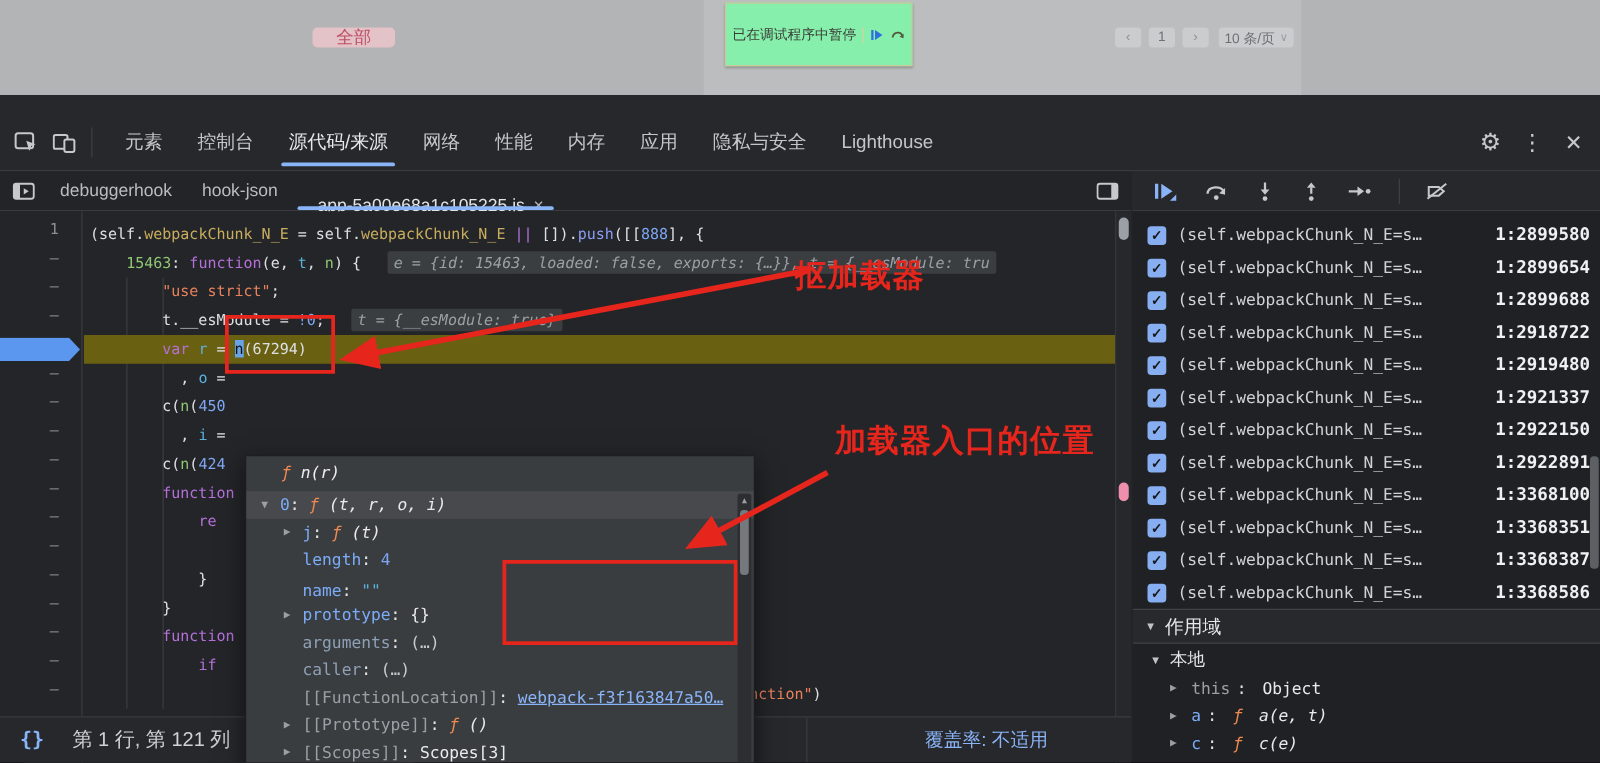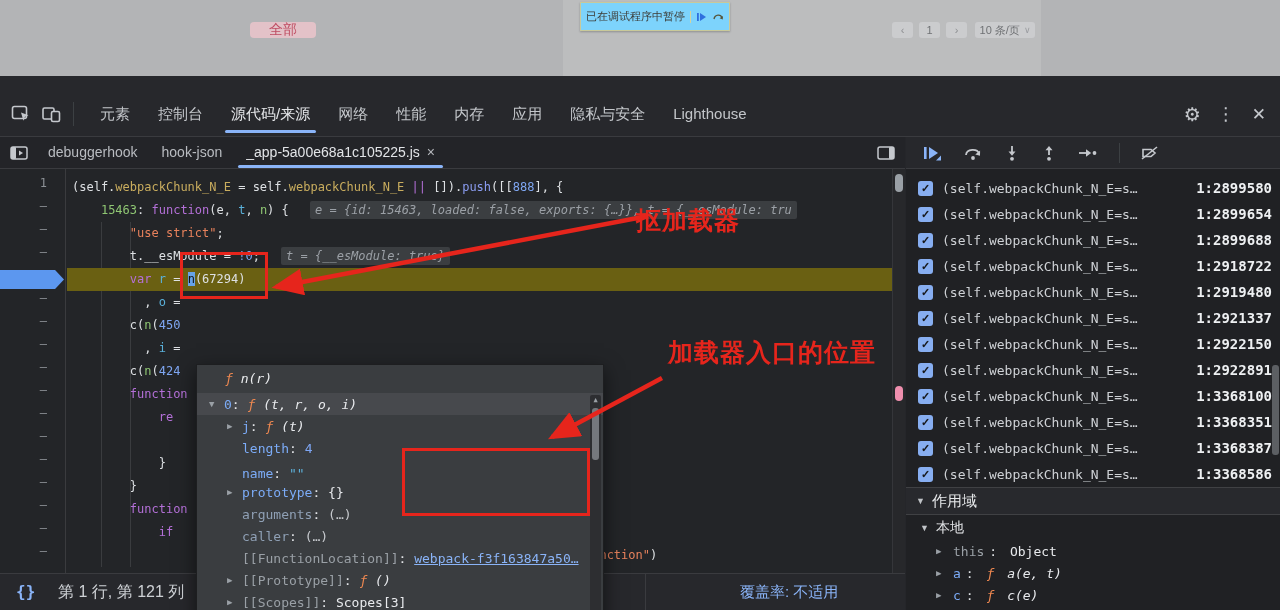--- a/index.html
+++ b/index.html
@@ -2,21 +2,21 @@
 <html><head>
 <meta charset="utf-8">
 <style>
   html,body{margin:0;padding:0;background:#000;}
   .stage{position:relative;width:1280px;height:610px;overflow:hidden;font-family:"Liberation Sans",sans-serif;background:#232528;}
 
   
   .backdrop{position:absolute;left:0;top:0;width:1280px;height:76px;background:#b3b4b6;}
   .bd-light{position:absolute;left:563px;top:0;width:478px;height:76px;background:#bcbdbe;}
   .all-btn{position:absolute;left:250px;top:22px;width:66px;height:16px;background:#e3c2c8;color:#bf4d63;font-size:14px;border-radius:4px;display:flex;align-items:center;justify-content:center;}
-  .toast{position:absolute;left:580px;top:2px;height:19px;background:#7dd3fc;border:1px solid #c9c99a;box-shadow:0 1px 2px rgba(0,0,0,.25);display:flex;align-items:center;font-size:11px;color:#3c3c36;padding:4px 5px;gap:5px;}
+  .toast{position:absolute;left:580px;top:2px;height:19px;background:#86efac;border:1px solid #c9c99a;box-shadow:0 1px 2px rgba(0,0,0,.25);display:flex;align-items:center;font-size:11px;color:#3c3c36;padding:15px 5px;gap:5px;}
   .toast-sep{width:1px;height:12px;background:#d4d49e;}
   .pg-box{position:absolute;top:22px;height:16px;background:#cbccce;border-radius:3px;color:#8d8f92;font-size:11px;display:flex;align-items:center;justify-content:center;}
   .pg-prev{left:892px;width:21px;} .pg-page{left:919px;width:21px;color:#6f7174;} .pg-next{left:946px;width:21px;}
   .pg-size{left:975px;width:60px;gap:4px;color:#6f7174;}
   .pg-caret{font-size:9px;color:#9a9ca0;}
 
   
   .devtools{position:absolute;left:0;top:76px;width:1280px;height:534px;background:#25262a;}
 
   
@@ -30,21 +30,21 @@
   .mtab.sel::after{content:"";position:absolute;left:8px;right:8px;bottom:3px;height:3px;border-radius:2px;background:#8ab4f8;}
   .mtb-spacer{flex:1;}
   .mtb-right{display:flex;align-items:center;gap:16px;margin-right:14px;color:#c5c8cd;}
   .gear{font-size:19px;} .kebab{font-size:18px;letter-spacing:1px;} .xclose{font-size:17px;}
 
   
   .filerow{position:absolute;left:0;top:61px;width:905px;height:31px;background:#232428;border-bottom:1px solid #3a3b3f;display:flex;align-items:center;}
   .nav-toggle{margin:0 8px 0 10px;display:flex;}
   .ftabs{display:flex;height:31px;flex:1;}
   .ftab{padding:0 12px;line-height:31px;font-size:14px;color:#b9bcc1;position:relative;display:flex;gap:7px;white-space:nowrap;}
-  .ftab.active{color:#e2e4e7;}
+  .ftab.active{color:#e2e4e7;margin-top:12px;}
   .ftab.active::after{content:"";position:absolute;left:4px;right:4px;bottom:0;height:3px;border-radius:2px;background:#8ab4f8;}
   .ftab-x{color:#b6b9be;}
   .panel-toggle{margin-right:10px;display:flex;}
   .dbgbar{position:absolute;left:906px;top:61px;right:0;height:31px;background:#27282c;border-bottom:1px solid #3a3b3f;display:flex;align-items:center;gap:21px;padding-left:16px;}
   .dbg-div{width:1px;height:20px;background:#3c4043;}
 
   
   .editor{position:absolute;left:0;top:93px;width:905px;height:445px;background:#232528;overflow:hidden;}
   .gutter{position:absolute;left:0;top:0;width:66px;bottom:0;border-right:1px solid #3a3b3e;padding-top:7px;box-sizing:border-box;}
   .g-cell{height:23px;line-height:23px;text-align:right;padding-right:18px;font:12px "DejaVu Sans Mono",monospace;color:#8b9095;position:relative;}

